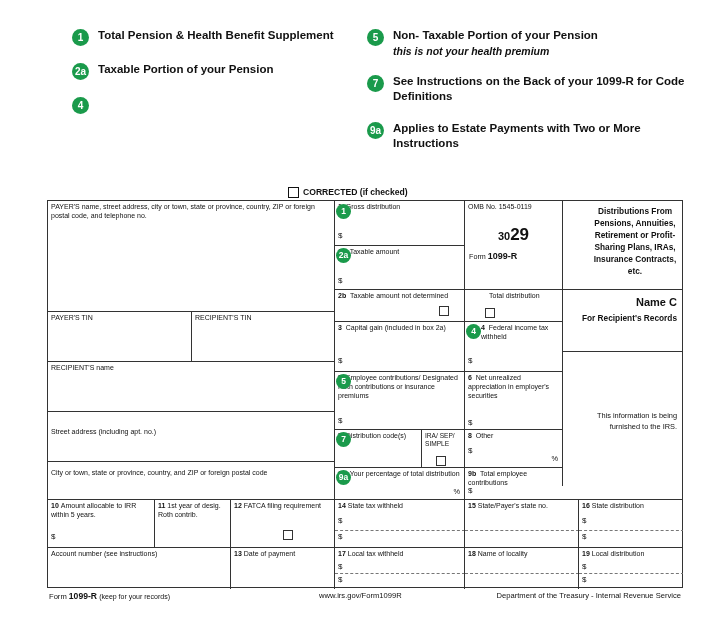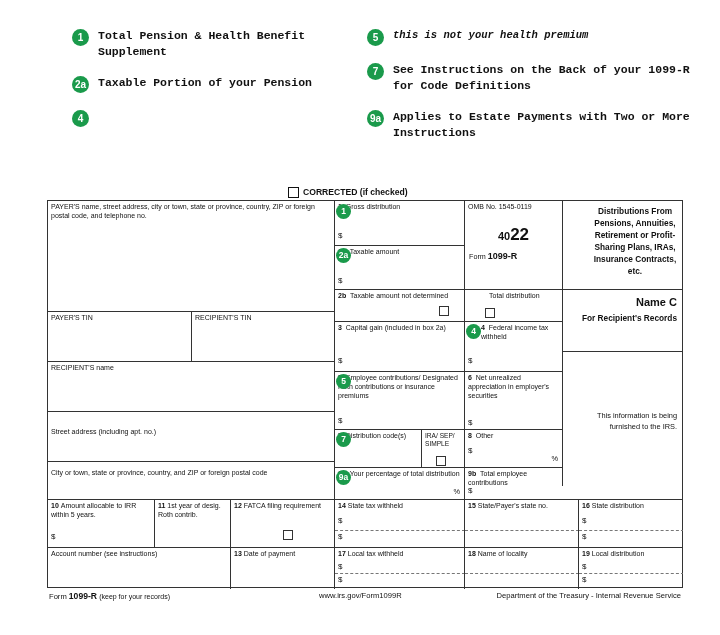--- a/index.html
+++ b/index.html
@@ -21,21 +21,21 @@
   .legend-row{display:flex;align-items:flex-start;margin-bottom:16px;}
   .legend-bullet{
     flex:0 0 auto;
     width:17px;height:17px;border-radius:50%;
     background:#1a9a4b;color:#fff;
     font-size:10px;font-weight:bold;
     display:flex;align-items:center;justify-content:center;
     margin-right:9px;margin-top:1px;
     font-family:"Liberation Sans", sans-serif;
   }
-  .legend-text{font-size:11.5px;font-weight:bold;line-height:1.35;color:#111;font-family:Liberation Mono, monospace;}
+  .legend-text{font-size:11.5px;font-weight:bold;line-height:1.35;color:#111;}
   .legend-text .sub{display:block;font-weight:bold;font-style:italic;font-size:10.5px;}
   
   #form{
     position:absolute;left:47px;top:187px;width:638px;height:420px;
     font-size:7.2px;line-height:1.25;
   }
   #corrected{
     position:absolute;left:241px;top:0;font-size:8.6px;font-weight:bold;color:#111;
     display:flex;
   }
@@ -90,20 +90,21 @@
       <span class="legend-text">Taxable Portion of your Pension</span>
     </div>
     <div class="legend-row">
       <span class="legend-bullet">4</span>
     </div>
   </div>
   <div class="legend-col right">
     <div class="legend-row">
       <span class="legend-bullet">5</span>
       <span class="legend-text">
+        <span>Non- Taxable Portion of your Pension</span>
         <span class="sub">this is not your health premium</span>
       </span>
     </div>
     <div class="legend-row">
       <span class="legend-bullet">7</span>
       <span class="legend-text">See Instructions on the Back of your 1099-R for Code Definitions</span>
     </div>
     <div class="legend-row">
       <span class="legend-bullet">9a</span>
       <span class="legend-text">Applies to Estate Payments with Two or More Instructions</span>
@@ -126,21 +127,21 @@
 
     <div class="cell bl" style="left:286px;top:0;width:130px;height:44px;">
       <span class="lbl"><span class="num">1</span>&nbsp;&nbsp;<span>Gross distribution</span></span>
       <span class="dollar" style="top:30px;">$</span>
     </div>
     <div class="badge" style="left:288px;top:3px;">1</div>
 
     <div class="cell bl" style="left:416px;top:0;width:98px;height:88px;">
       <span class="lbl">OMB No. 1545-0119</span>
       <div class="yearbox" style="margin-top:10px;">
-        <span class="year"><span class="sm">40</span><span>22</span></span>
+        <span class="year"><span class="sm">30</span><span>29</span></span>
       </div>
       <div style="margin-top:6px;padding-left:4px;font-size:7.2px;">
         <span>Form</span>
         <span class="bold" style="font-size:9px;">1099-R</span>
       </div>
     </div>
 
     <div class="cell bl" style="left:514px;top:0;width:121px;height:88px;padding-left:24px;">
       <div class="hdr-right">Distributions From Pensions, Annuities, Retirement or Profit-Sharing Plans, IRAs, Insurance Contracts, etc.</div>
     </div>

